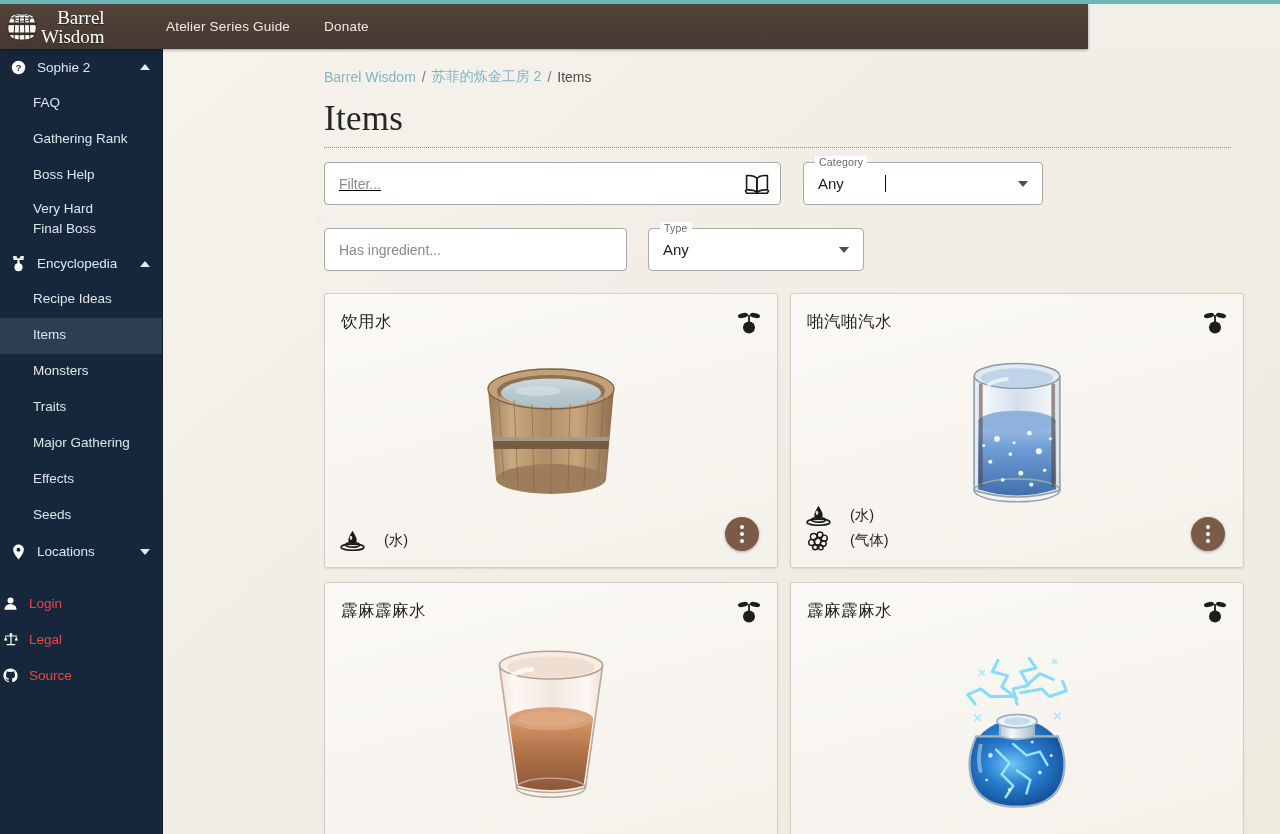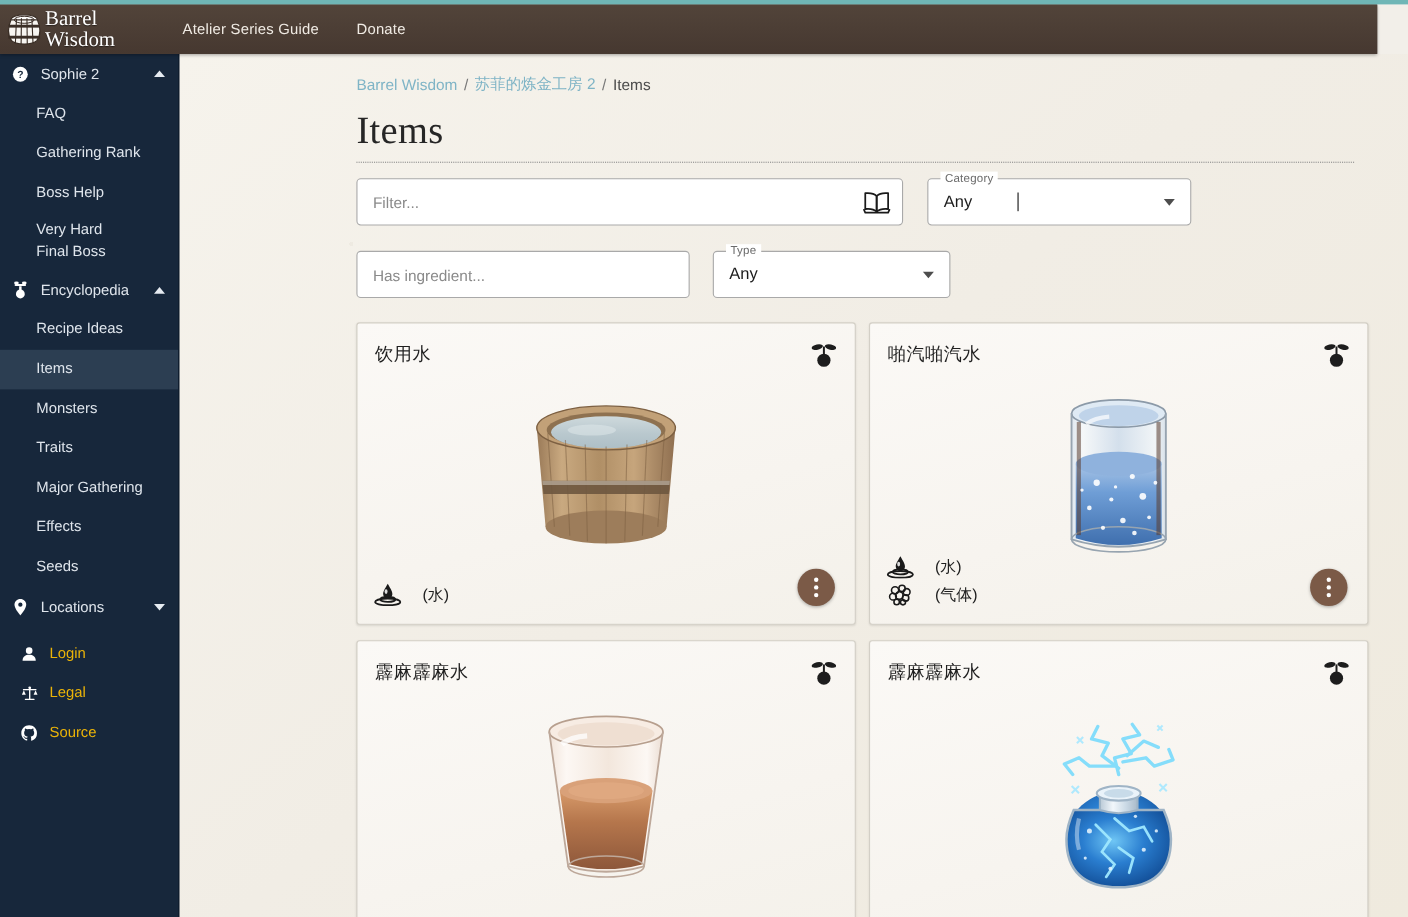--- a/index.html
+++ b/index.html
@@ -12,26 +12,27 @@
 
   
   #top-accent {
     position: absolute; top: 0; left: 0;
     width: 1280px; height: 4px;
     background: #6fb6b6;
     z-index: 40;
   }
   #header {
     position: absolute; top: 4px; left: 0;
-    width: 1252px; height: 45px;
+    width: 1088px; height: 45px;
     background: #4a3c32;
     background-image: linear-gradient(180deg,#52443a 0%,#463830 100%);
     display: flex; align-items: center;
     z-index: 30;
     box-shadow: 0 1px 3px rgba(0,0,0,.35);
+    text-align: right;
   }
   #brand {
     display: flex; align-items: center;
     padding-left: 6px; width: 152px;
     cursor: pointer;
   }
   #brand .barrel-icon { width: 32px; height: 34px; flex: 0 0 32px; }
   #brand .brand-text {
     font-family: "Liberation Serif", serif;
     color: #fff; line-height: 1.0;
@@ -78,23 +79,23 @@
   .side-item {
     display: flex; align-items: center;
     min-height: 36px; padding: 6px 8px 6px 33px;
     color: #dfe5ec; font-size: 13.5px;
     cursor: pointer; line-height: 1.5;
   }
   .side-item.active { background: #2c3e52; }
   .side-spacer { height: 16px; }
 
   .side-leaf {
-    display: flex; align-items: flex-start;
-    height: 36px; padding-left: 18px;
-    color: #eab308; font-size: 13.5px; cursor: pointer;
+    display: flex; align-items: center;
+    height: 36px; padding-left: 2px;
+    color: #ef4444; font-size: 13.5px; cursor: pointer;
   }
   .side-leaf .g-icon {
     width: 17px; height: 17px; flex: 0 0 17px;
     margin-right: 10px;
     display: flex; align-items: center; justify-content: center;
   }
 
   
   #main {
     position: absolute; top: 49px; left: 163px;
@@ -159,21 +160,21 @@
     width: 0; height: 0;
     border-left: 5px solid transparent;
     border-right: 5px solid transparent;
     border-top: 6px solid #4d4d4d;
   }
   .caretbar {
     display: inline-block;
     width: 1px; height: 17px; background: #111;
     vertical-align: -3px; margin-left: 1px;
   }
-  #filter-field { width: 497px; }
+  #filter-field { width: 457px; text-decoration: underline; }
   #book-icon-wrap {
     position: absolute; right: 10px; top: 50%;
     transform: translateY(-50%);
     width: 26px; height: 24px; cursor: pointer;
   }
   #category-field { width: 240px; margin-left: 22px; }
   #ingredient-field { width: 303px; margin-top: 23px; }
   #type-field { width: 216px; margin-top: 23px; margin-left: 21px; }
 
   

